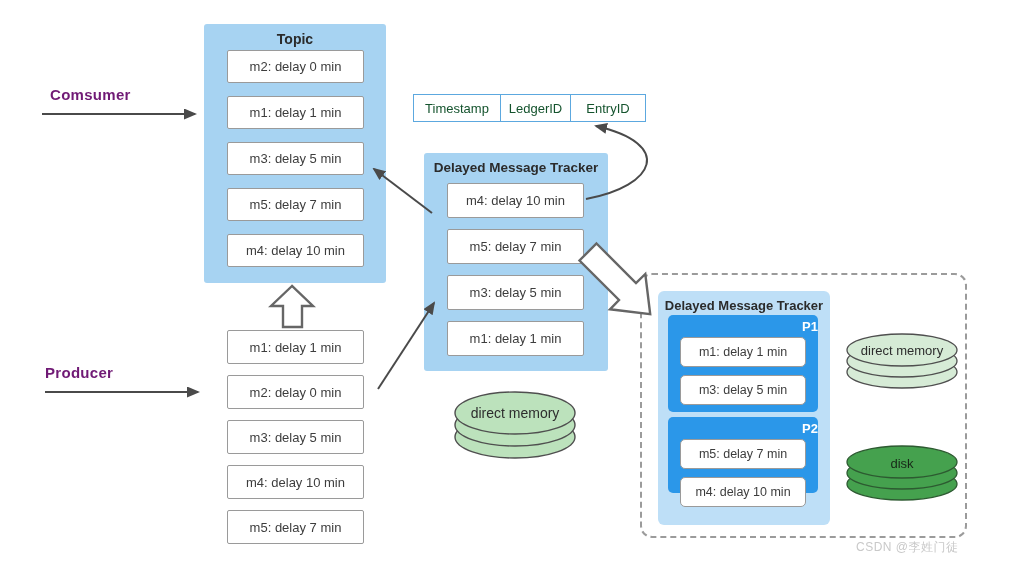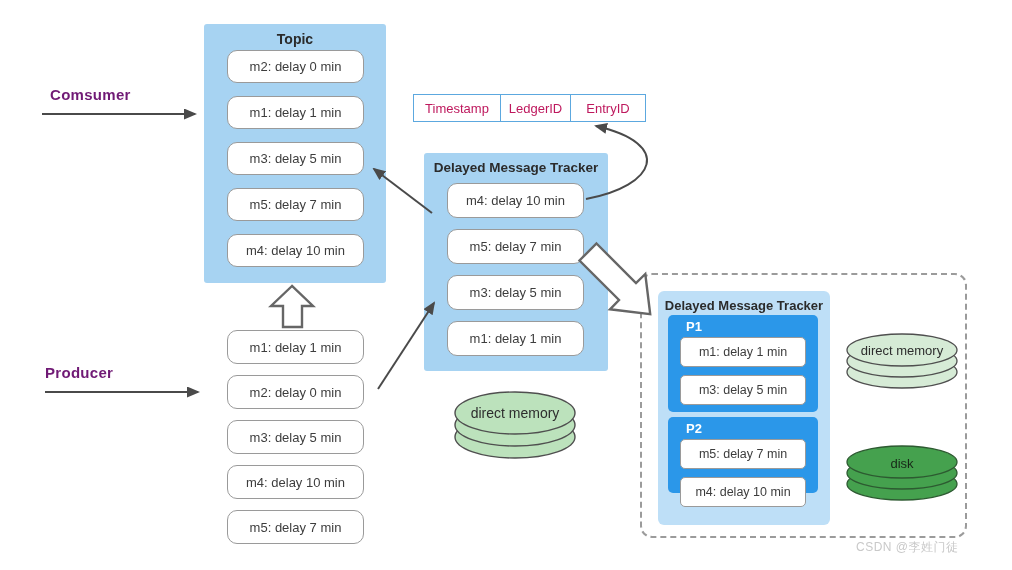--- a/index.html
+++ b/index.html
@@ -6,54 +6,54 @@
   body { background:#fff; font-family:"Liberation Sans", sans-serif; }
   .stage { position:relative; width:1012px; height:570px; background:#ffffff; overflow:hidden; }
 
   .label { position:absolute; font-size:15px; font-weight:700; color:#701a75; letter-spacing:.3px; }
 
   .panel { position:absolute; background:#a7d3f2; border-radius:3px; }
   .panel-title { text-align:center; font-weight:700; font-size:14px; color:#2b2b2b; padding-top:7px; }
 
   .msg-stack { position:absolute; display:flex; flex-direction:column; }
   .msg {
-    background:#ffffff; border:1.5px solid #9a9a9a; border-radius:10px;
+    background:#ffffff; border:1.5px solid #9a9a9a; border-radius:2px;
     display:flex; align-items:center; justify-content:center;
     font-size:13px; color:#3d3d3d; width:137px; height:33px; flex:none;
   }
 
   .topic { left:204px; top:24px; width:182px; height:259px; }
   .topic-stack { left:227px; top:50px; gap:13px; }
 
   .producer-stack { left:227px; top:330px; gap:11px; }
   .producer-stack .msg { height:34px; }
 
   .index-table { position:absolute; left:413px; top:94px; display:flex; }
   .index-table .cell {
     height:28px; background:#fff; border:1.5px solid #5ca8df;
     display:flex; align-items:center; justify-content:center;
-    font-size:13px; color:#be185d;
+    font-size:13px; color:#14532d;
   }
   .index-table .cell + .cell { margin-left:-1.5px; border-left:1.5px solid #5ca8df; }
 
   .tracker { left:424px; top:153px; width:184px; height:218px; }
   .tracker .panel-title { font-size:13.5px; }
   .tracker-stack { left:447px; top:183px; gap:11px; }
   .tracker-stack .msg { height:35px; }
 
   .dashed-box { position:absolute; left:640px; top:273px; width:327px; height:265px;
     border:2px dashed #9b9b9b; border-radius:12px; }
 
   .right-panel { left:658px; top:291px; width:172px; height:234px; background:#bedff7; border-radius:6px; }
   .right-panel .panel-title { font-size:13px; }
 
   .partition { position:absolute; left:10px; width:150px; background:#2b97e9; border-radius:5px; }
   .partition.p1 { top:24px; height:97px; }
   .partition.p2 { top:126px; height:76px; }
-  .p-title { text-align:left; color:#ffffff; font-weight:700; font-size:13px; height:22px; line-height:23px;padding-left:18px; }
+  .p-title { text-align:right; color:#ffffff; font-weight:700; font-size:13px; height:22px; line-height:23px; }
   .p-msgs { display:flex; flex-direction:column; gap:8px; padding:0 12px; }
   .p-msgs .msg { width:126px; height:30px; font-size:12.5px; border-radius:5px; border-width:1px; }
 
   .cyl { position:absolute; }
   .cyl text { font-family:"Liberation Sans", sans-serif; }
 
   .watermark { position:absolute; left:856px; top:539px; font-size:12px; color:#c9c9c9; letter-spacing:.5px; }
 
   .arrows { position:absolute; left:0; top:0; pointer-events:none; }
 </style>

